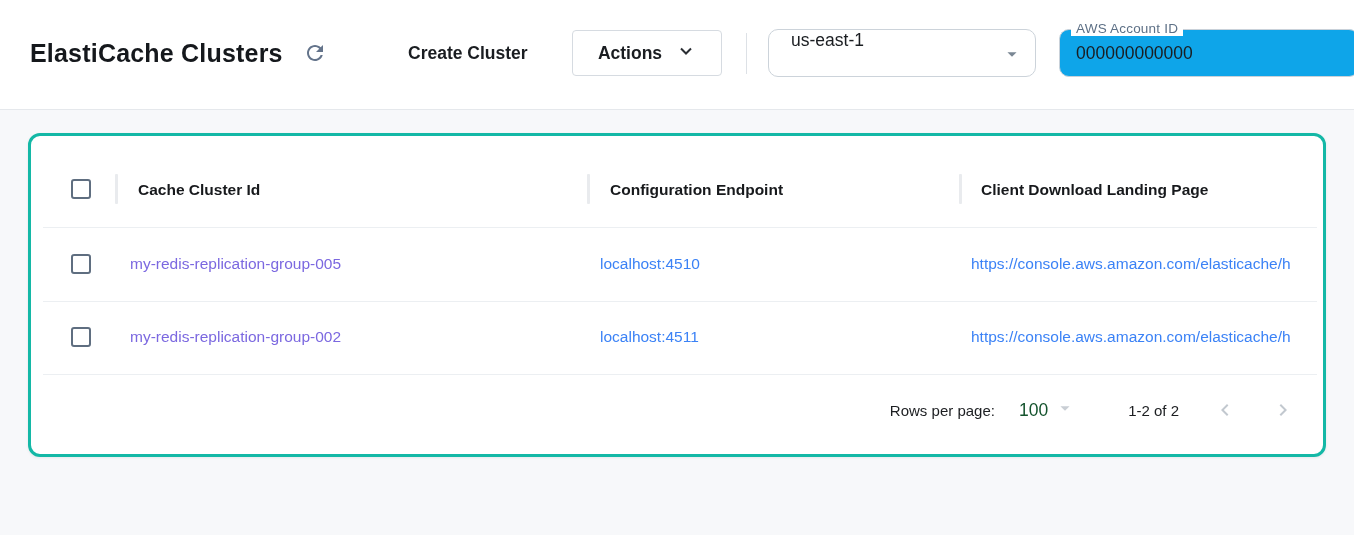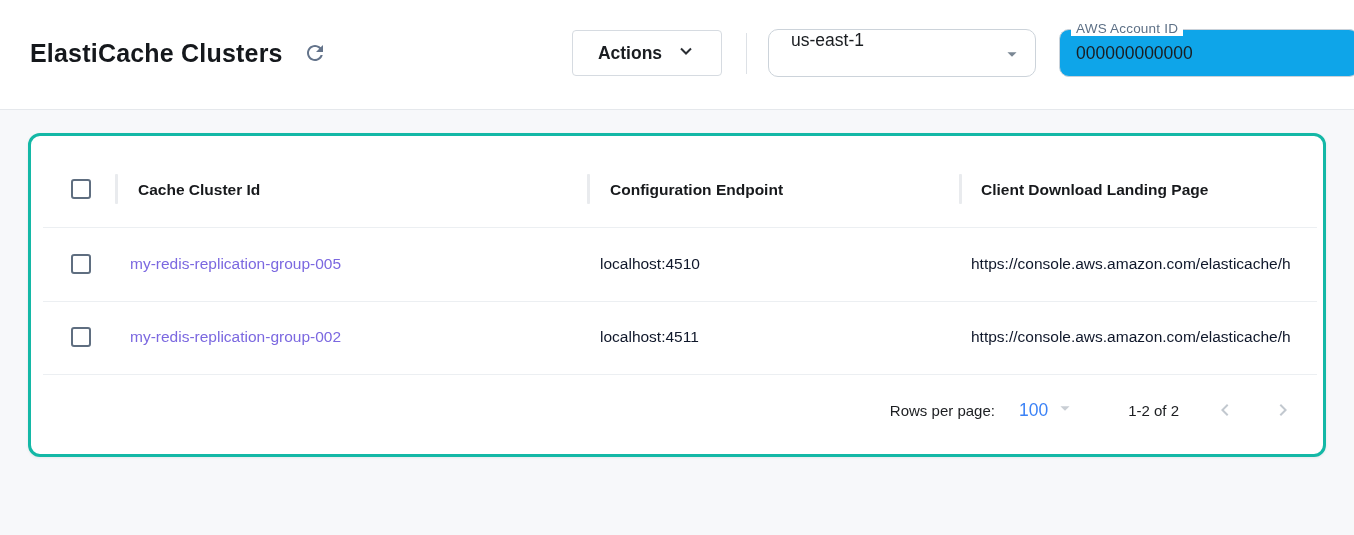--- a/index.html
+++ b/index.html
@@ -81,37 +81,37 @@
 
   .col-sep { position:absolute; top:38px; width:3px; height:30px; background:#e9ebee; border-radius:1px; }
   .sep-1 { left:84px; } .sep-2 { left:556px; } .sep-3 { left:928px; }
 
   .th { position:absolute; top:44px; font-size:15.5px; font-weight:700; color:#17191c; line-height:20px; white-space:nowrap; }
   .th-1 { left:107px; } .th-2 { left:579px; } .th-3 { left:950px; }
 
   .row-divider { position:absolute; left:12px; width:1274px; height:1px; background:#eceff2; }
   .div-1 { top:91px; } .div-2 { top:165px; } .div-3 { top:238px; }
 
-  .cell { position:absolute; font-size:15.5px; line-height:20px; color:#0f172a; white-space:nowrap; }
+  .cell { position:absolute; font-size:15.5px; line-height:20px; color:#3b82f6; white-space:nowrap; }
   .cell-link { color:#7b68e0; text-decoration:none; cursor:pointer; }
   .r1 { top:118px; } .r2 { top:191px; }
   .c-id  { left:99px; }
   .c-ep  { left:569px; }
   .c-url { left:940px; width:358px; overflow:hidden; }
 
   
   .pagination {
     position:absolute; right:28px; top:250px; height:48px;
     display:flex; align-items:center;
   }
   .rpp-label { font-size:15px; color:#1c1e21; }
   .rpp-select {
     display:flex; align-items:center; margin-left:24px; cursor:pointer;
   }
-  .rpp-value { font-size:17.5px; color:#3b82f6; }
+  .rpp-value { font-size:17.5px; color:#14532d; }
   .rpp-select svg { width:22px; height:22px; fill:#c9ced4; margin-left:6px; }
   .range-label { font-size:15px; color:#1c1e21; margin-left:52px; }
   .page-nav-btn {
     background:none; border:none; padding:0; margin-left:34px; cursor:default;
     width:24px; height:24px;
   }
   .page-nav-btn svg { width:24px; height:24px; fill:#c2c8cf; }
 </style>
 </head>
 <body>
@@ -120,20 +120,21 @@
   <h1 class="page-title">ElastiCache Clusters</h1>
 
   <button class="refresh-btn" title="">
     <span>
       <svg viewBox="0 0 24 24">
           <path d="M17.65 6.35C16.2 4.9 14.21 4 12 4c-4.42 0-7.99 3.58-8 8s3.57 8 8 8c3.73 0 6.84-2.55 7.73-6h-2.08c-.82 2.33-3.04 4-5.65 4-3.31 0-6-2.69-6-6s2.69-6 6-6c1.66 0 3.14.69 4.22 1.78L13 11h7V4l-2.35 2.35z"></path>
         </svg>
     </span>
   </button>
 
+  <button class="create-cluster-btn">Create Cluster</button>
 
   <button class="actions-btn">
     <span>Actions</span>
     <span>
       <svg viewBox="0 0 24 24">
           <polyline points="6,9 12,15 18,9"></polyline>
         </svg>
     </span>
   </button>
 

